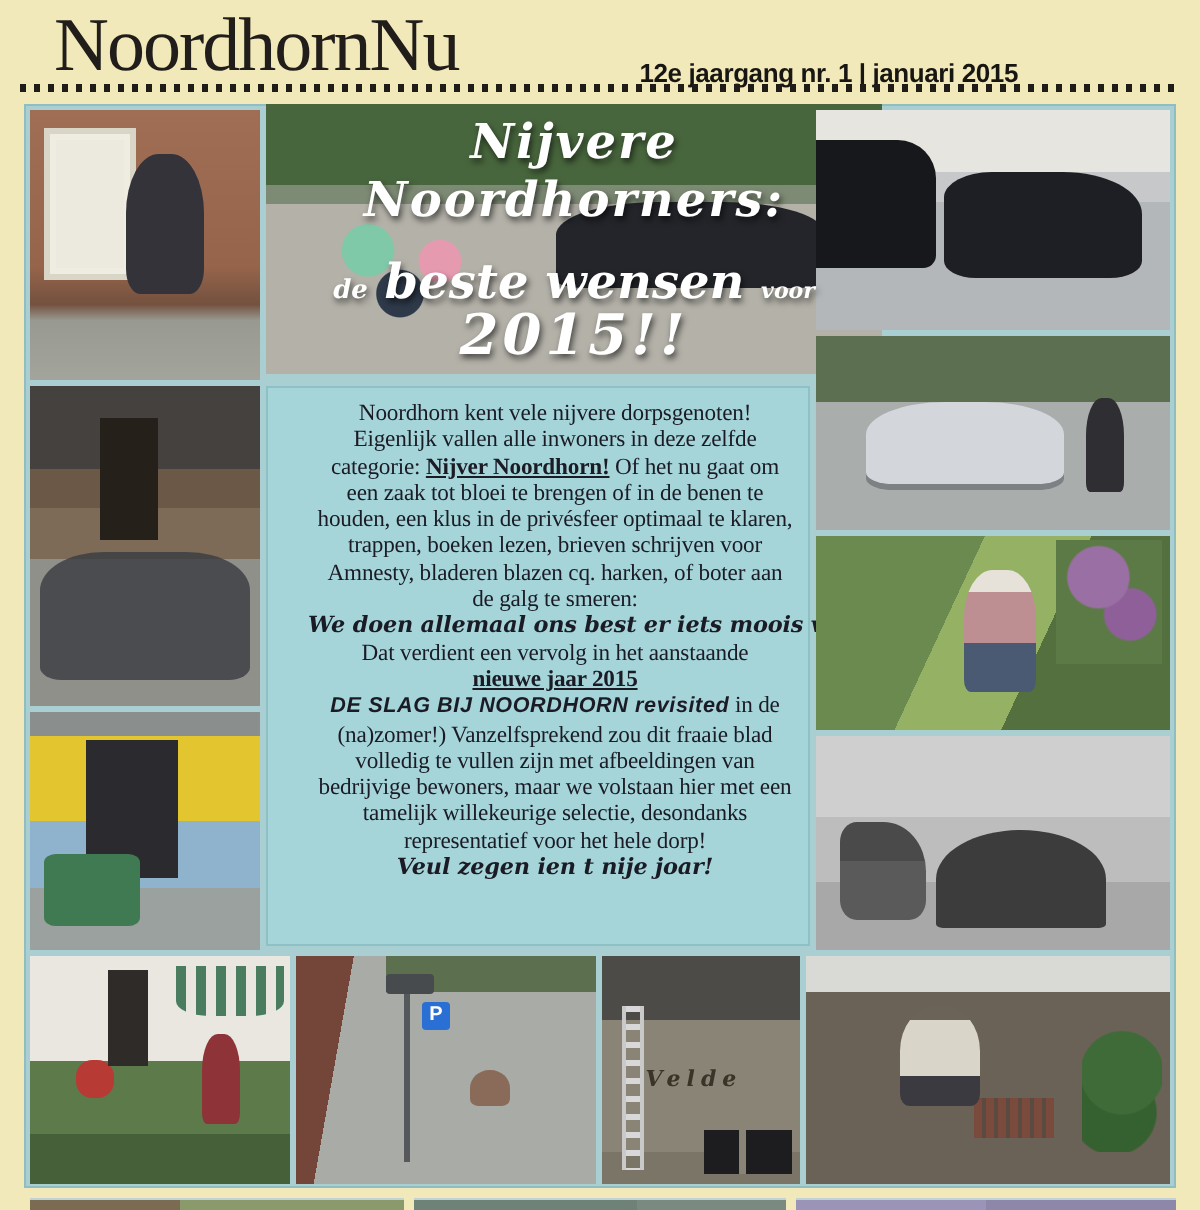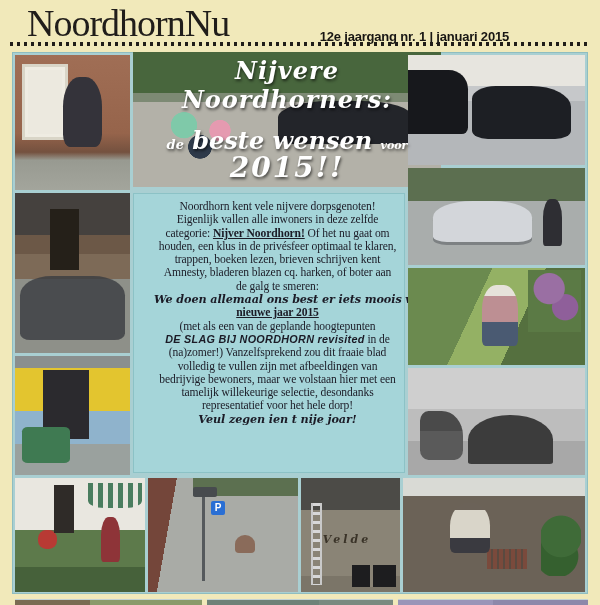--- a/index.html
+++ b/index.html
@@ -177,27 +177,28 @@
       <span class="big">beste wensen</span>
       <span class="sm2">voor</span>
     </div>
     <div class="hero-l3">2015!!</div>
   </div>
 
   <div class="textbox">
       <div class="line"><span>Noordhorn kent vele nijvere dorpsgenoten!</span></div>
       <div class="line"><span>Eigenlijk vallen alle inwoners in deze zelfde</span></div>
       <div class="line"><span>categorie: </span><span class="seg-b">Nijver Noordhorn!</span><span> Of het nu gaat om</span></div>
+      <div class="line"><span>een zaak tot bloei te brengen of in de benen te</span></div>
       <div class="line"><span>houden, een klus in de privésfeer optimaal te klaren,</span></div>
-      <div class="line"><span>trappen, boeken lezen, brieven schrijven kent</span></div>
+      <div class="line"><span>trappen, boeken lezen, brieven schrijven voor</span></div>
       <div class="line"><span>Amnesty, bladeren blazen cq. harken, of boter aan</span></div>
       <div class="line"><span>de galg te smeren:</span></div>
       <div class="line"><span class="seg-script">We doen allemaal ons best er iets moois van te maken!</span></div>
+      <div class="line"><span>Dat verdient een vervolg in het aanstaande</span></div>
       <div class="line"><span class="seg-b">nieuwe jaar 2015</span></div>
-      <div class="line"><span>(met als een van de geplande hoogtepunten</span></div>
       <div class="line"><span class="seg-slag">DE SLAG BIJ NOORDHORN revisited</span><span> in de</span></div>
       <div class="line"><span>(na)zomer!) Vanzelfsprekend zou dit fraaie blad</span></div>
       <div class="line"><span>volledig te vullen zijn met afbeeldingen van</span></div>
       <div class="line"><span>bedrijvige bewoners, maar we volstaan hier met een</span></div>
       <div class="line"><span>tamelijk willekeurige selectie, desondanks</span></div>
       <div class="line"><span>representatief voor het hele dorp!</span></div>
       <div class="line"><span class="seg-script">Veul zegen ien t nije joar!</span></div>
     </div>
 
   <div class="photo p5"></div>

